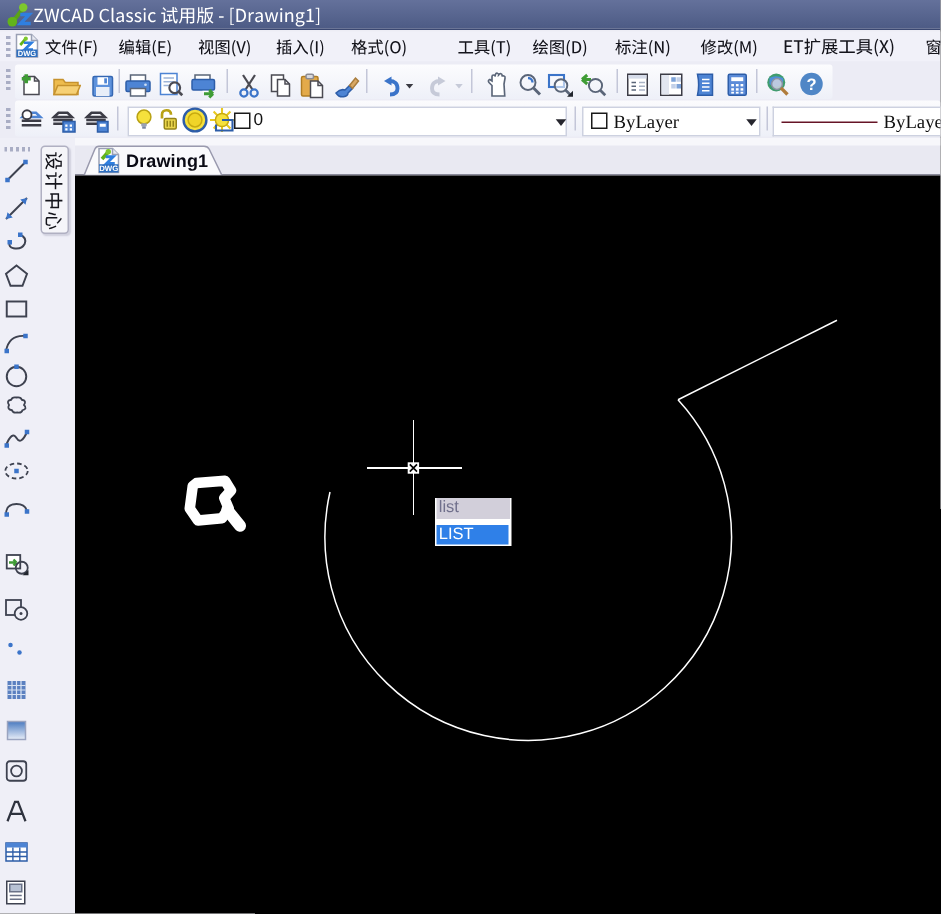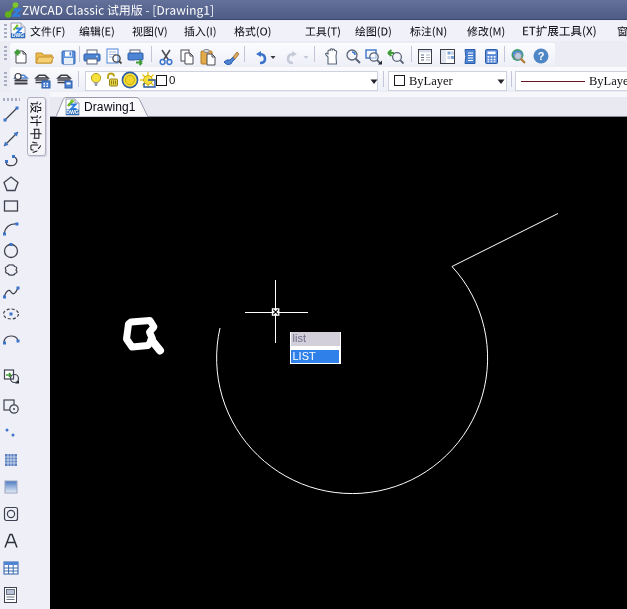--- a/index.html
+++ b/index.html
@@ -272,21 +272,21 @@
 </svg>
 <svg class="abs" style="left:65px;top:98px" width="16" height="18">
 <path d="M1,1 L10,1 L14,5 L14,17 L1,17 Z" fill="#fff" stroke="#9aa0b4"></path>
 <path d="M10,1 L10,5 L14,5" fill="#e8eaf2" stroke="#9aa0b4"></path>
 <path d="M3,8 L7,3.5" stroke="#62b31a" stroke-width="2.4" fill="none"></path>
       <circle cx="7.2" cy="3.2" r="1.8" fill="#7ec82d"></circle>
 <path d="M5.5,6.5 L10.5,6.5 L6,11 L11.5,11" stroke="#2f7fe0" stroke-width="1.9" fill="none"></path>
 <rect x="1" y="11.5" width="13" height="5.5" fill="#2e6fc0"></rect>
 <text x="7.5" y="16.2" font-size="5.2" font-weight="bold" fill="#fff" text-anchor="middle" font-family="Liberation Sans">DWG</text>
 </svg>
-<div class="abs" style="left:84px;top:100px;font-size:12px;font-weight:normal;color:#0a0a14;letter-spacing:.1px;">Drawing1</div>
+<div class="abs" style="left:84px;top:100px;font-size:12px;font-weight:bold;color:#0a0a14;letter-spacing:.1px;">Drawing1</div>
 <div class="abs" style="left:0;top:92px;width:50px;height:517px;background:#efeff7;"></div>
 <div class="abs" style="left:3px;top:98px;width:17px;height:3px;background:repeating-linear-gradient(90deg,#a9adc4 0 2px,transparent 2px 4px);"></div>
 <svg class="abs" style="left:1px;top:104px" width="20" height="20" viewBox="0 0 20 20">
       <path d="M4,16 L16,4" stroke="#3e4250" stroke-width="1.3"></path>
       <rect x="2.5" y="14.5" width="3" height="3" fill="#3b74c9"></rect>
       <rect x="14.5" y="2.5" width="3" height="3" fill="#3b74c9"></rect>
     </svg>
 <svg class="abs" style="left:1px;top:129px" width="20" height="20" viewBox="0 0 20 20">
       <path d="M3,17 L17,3" stroke="#3e4250" stroke-width="1.3"></path>
       <path d="M3,17 L7.5,16 L4,12.5 Z M17,3 L12.5,4 L16,7.5 Z" fill="#3b74c9"></path>

